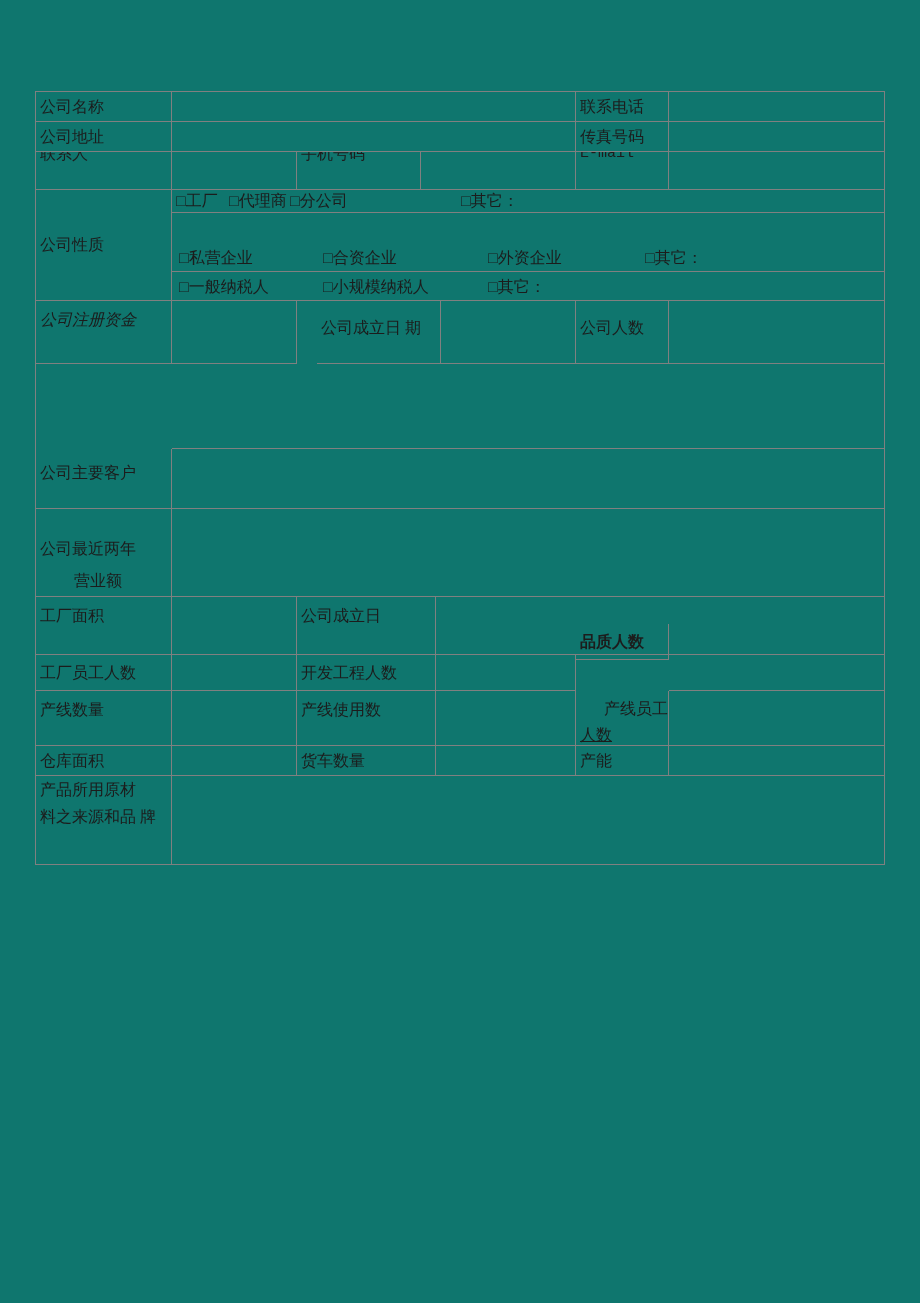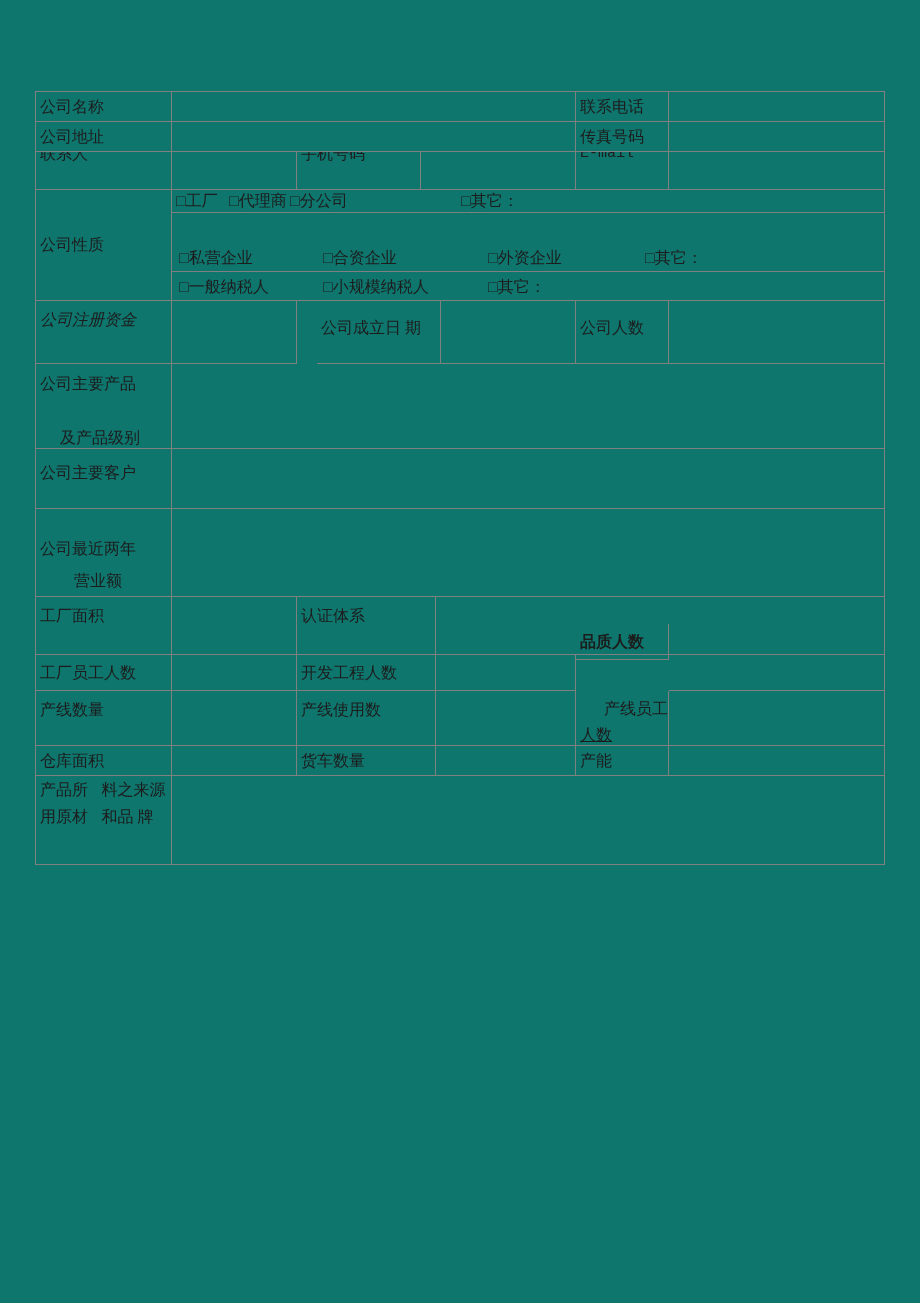--- a/index.html
+++ b/index.html
@@ -49,22 +49,22 @@
     width:713px;
     overflow:hidden;
   }
   .sub .opt{position:absolute;white-space:pre;}
   .sub1 .opt{top:50%;transform:translateY(-50%);}
   .sub2 .opt{bottom:3px;}
   .sub3 .opt{top:50%;transform:translateY(-50%);}
   .bline{border-bottom:1px solid var(--line);}
   .flowbottom{
     display:flex;
-    flex-direction:row;
-    justify-content:space-between;
+    flex-direction:column;
+    justify-content:flex-start;
     align-items:flex-start;
     padding-bottom:6px;
     line-height:27px;
   }
 </style>
 </head>
 <body>
 
 <div id="page">
   <div id="formtable">
@@ -107,38 +107,34 @@
       </div>
     </div>
 
     <div class="cell lbl v-top" style="left:0;top:209px;width:136px;height:63px;font-style:italic;">公司注册资金</div>
     <div class="cell" style="left:136px;top:209px;width:125px;height:63px;"></div>
     <div class="cell lbl v-bottom" style="left:261px;top:209px;width:124px;height:63px;margin-left:20px;">公司成立日 期</div>
     <div class="cell" style="left:385px;top:209px;width:155px;height:63px;"></div>
     <div class="cell lbl v-bottom" style="left:540px;top:209px;width:93px;height:63px;">公司人数</div>
     <div class="cell" style="left:633px;top:209px;width:216px;height:63px;"></div>
 
-    <div class="cell stack" style="left:0;top:272px;width:136px;height:85px;">
-      <span style="top:10px;">公司主要产品</span>
-      <span style="top:64px;left:24px;">及产品级别</span>
-    </div>
     <div class="cell" style="left:136px;top:272px;width:713px;height:85px;"></div>
 
     <div class="cell lbl v-bottom" style="left:0;top:357px;width:136px;height:60px;">公司主要客户</div>
     <div class="cell" style="left:136px;top:357px;width:713px;height:60px;"></div>
 
     <div class="cell stack" style="left:0;top:417px;width:136px;height:88px;">
       <span style="top:30px;">公司最近两年</span>
       <span style="top:62px;left:38px;">营业额</span>
     </div>
     <div class="cell" style="left:136px;top:417px;width:713px;height:88px;"></div>
 
     <div class="cell lbl v-top" style="left:0;top:505px;width:136px;height:58px;text-align:center;">工厂面积</div>
     <div class="cell" style="left:136px;top:505px;width:125px;height:58px;"></div>
-    <div class="cell lbl v-top" style="left:261px;top:505px;width:139px;height:58px;">认证体系</div>
+    <div class="cell lbl v-top" style="left:261px;top:505px;width:139px;height:58px;">公司成立日</div>
     <div class="cell" style="left:400px;top:505px;width:449px;height:58px;"></div>
 
     <div class="cell lbl" style="left:0;top:563px;width:136px;height:36px;">工厂员工人数</div>
     <div class="cell" style="left:136px;top:563px;width:125px;height:36px;"></div>
     <div class="cell lbl" style="left:261px;top:563px;width:139px;height:36px;">开发工程人数</div>
     <div class="cell" style="left:400px;top:563px;width:140px;height:36px;"></div>
     <div class="cell lbl" style="left:540px;top:532px;width:93px;height:36px;font-weight:bold;">品质人数</div>
     <div class="cell" style="left:633px;top:563px;width:216px;height:36px;"></div>
 
     <div class="cell lbl v-top" style="left:0;top:599px;width:136px;height:55px;">产线数量</div>

